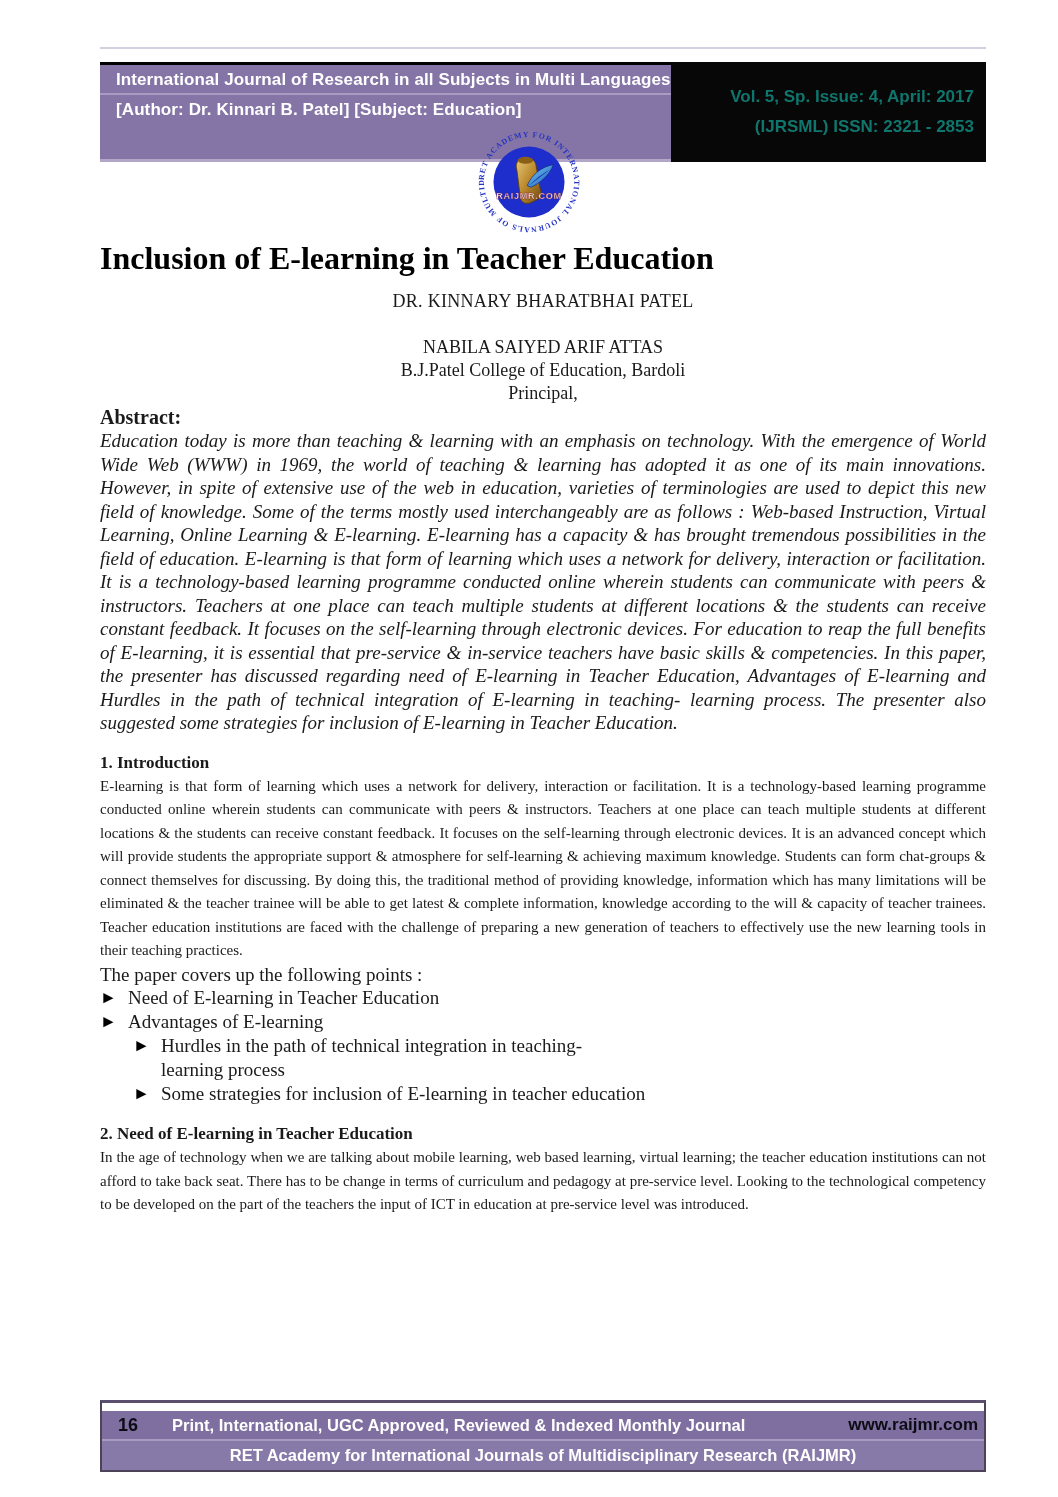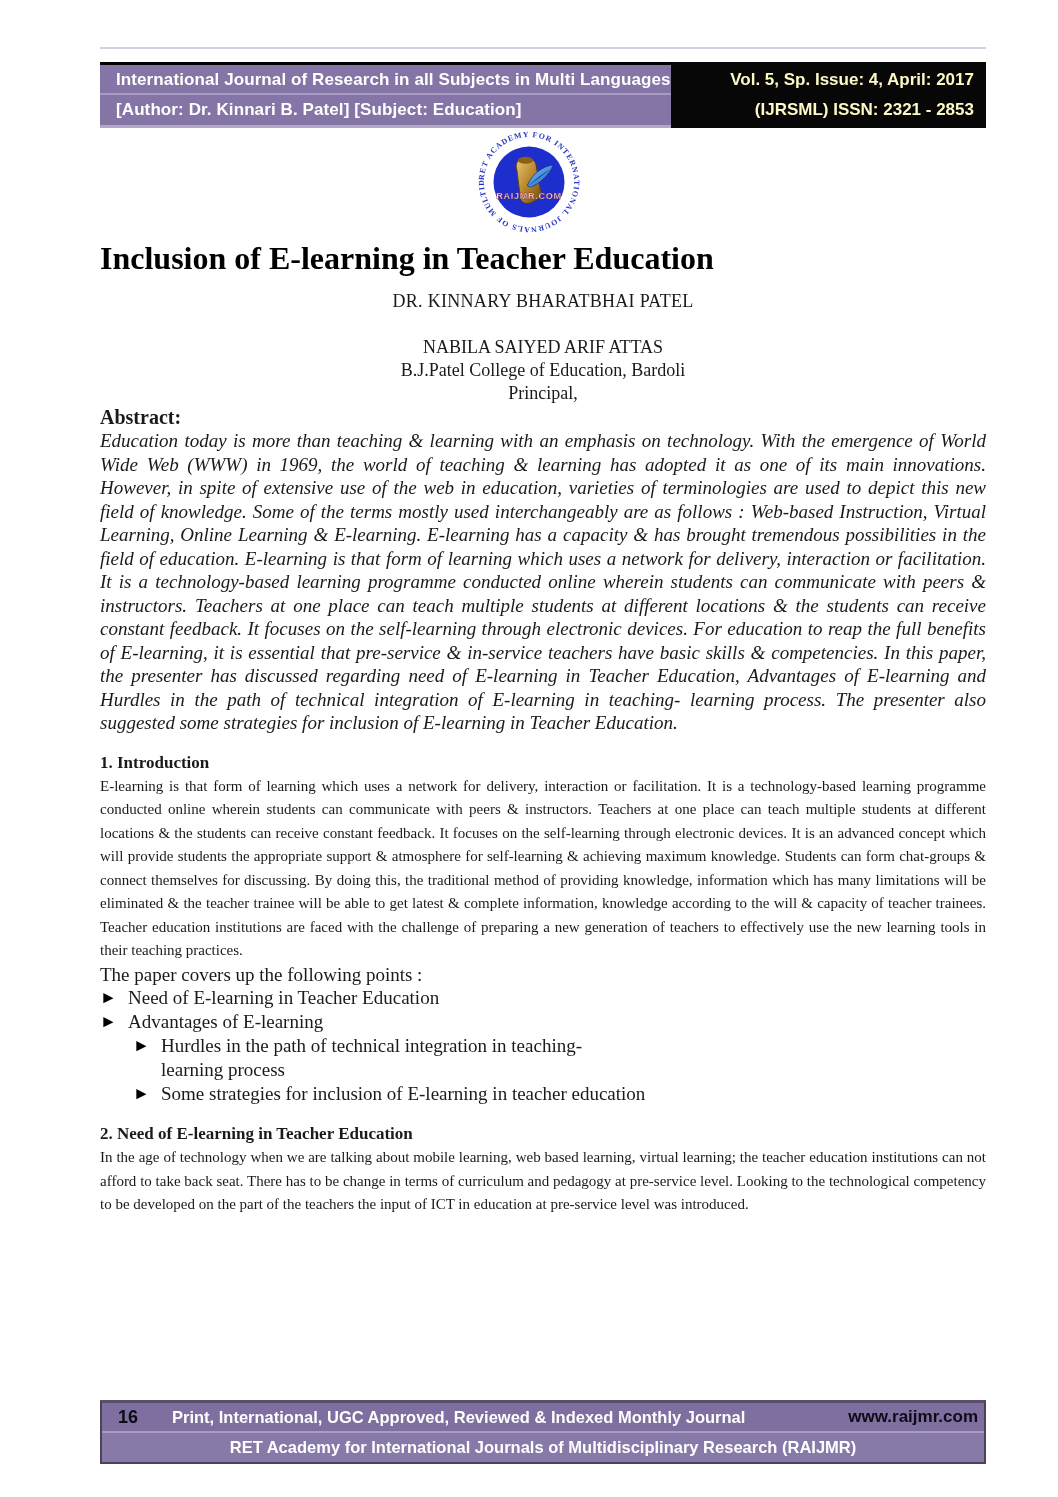--- a/index.html
+++ b/index.html
@@ -43,22 +43,22 @@
     line-height: 30px;
     padding-left: 16px;
     font-size: 17px;
     letter-spacing: 0.1px;
     white-space: nowrap;
   }
   .header-left .hrow:first-child { border-bottom: 2px solid #a89cc2; }
   .header-right {
     width: 315px;
     background: #070707;
-    color: #fef9c3;
-    padding: 3px 0;
+    color: #0f766e;
+    padding: 20px 0;
   }
   .header-right .hrow {
     height: 30px;
     line-height: 30px;
     text-align: right;
     padding-right: 12px;
     font-size: 17px;
     white-space: nowrap;
   }
   
@@ -144,20 +144,21 @@
     font-weight: bold;
     border: 2px solid #4c4358;
     border-top: 3px solid #5a506e;
   }
   .footer-row1 {
     height: 30px;
     background: #7f6fa0;
     display: flex;
     align-items: center;
     border-bottom: 2px solid #a79bc2;
+    margin-top: 8px;
   }
   .footer-page-num {
     color: #0c0c14;
     font-size: 18px;
     padding-left: 16px;
   }
   .footer-line1 {
     color: #ffffff;
     font-size: 16.5px;
     padding-left: 34px;

